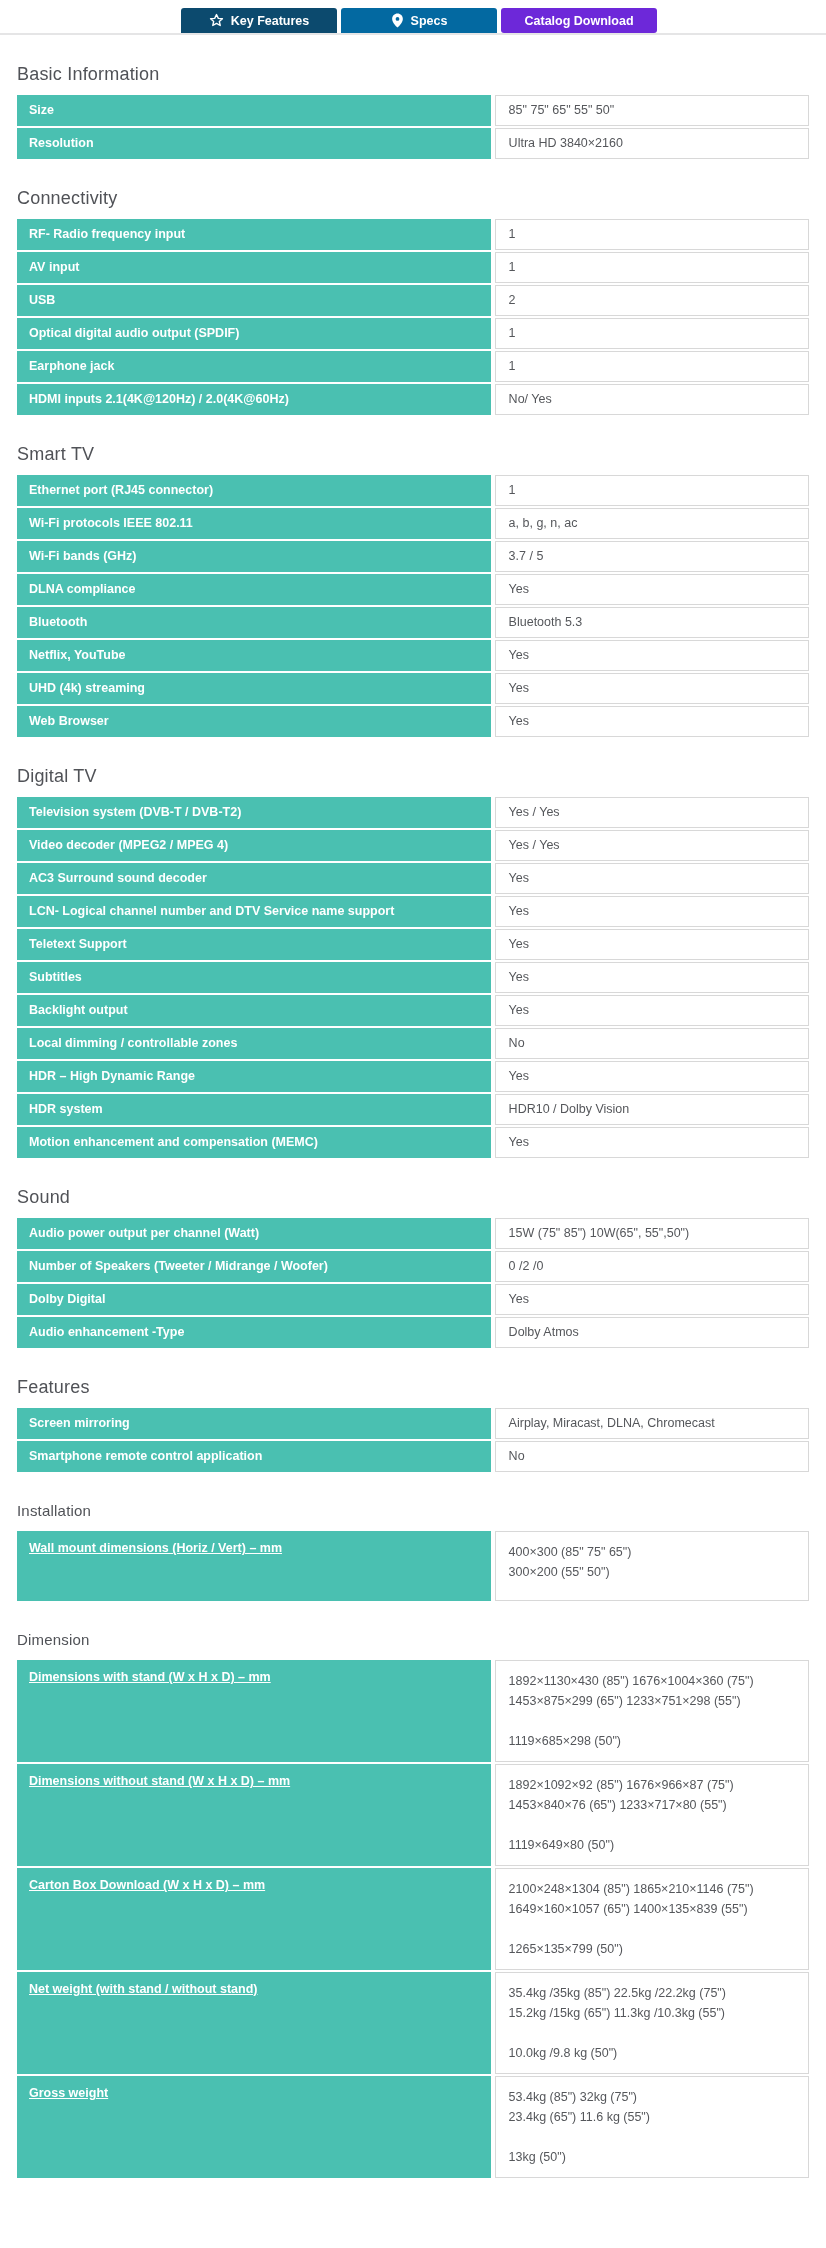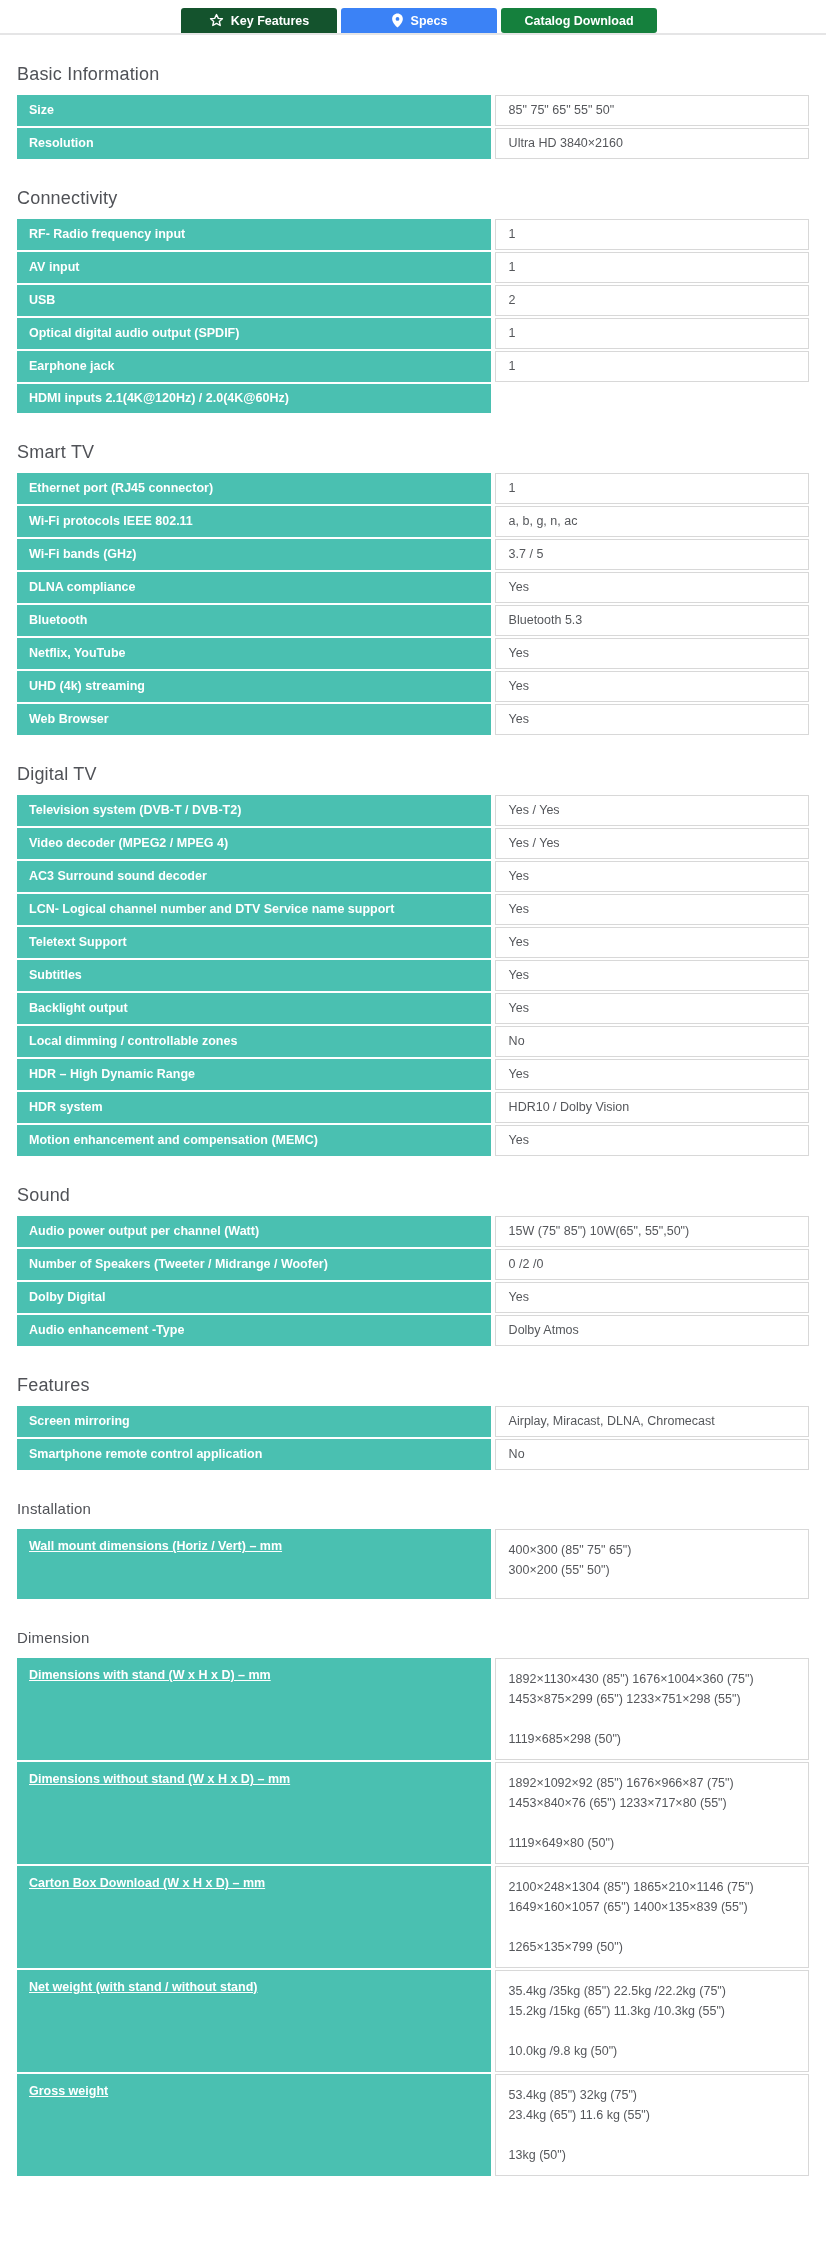--- a/index.html
+++ b/index.html
@@ -25,23 +25,23 @@
     align-items:center;
     justify-content:center;
     gap:7px;
     color:#ffffff;
     font-weight:bold;
     font-size:12.5px;
     border-radius:3px 3px 0 0;
     cursor:pointer;
     user-select:none;
   }
-  .tab-gray { background:#14532d;margin-left:12px; }
-  .tab-teal { background:#3b82f6; }
-  .tab-red  { background:#15803d; border-radius:3px; }
+  .tab-gray { background:#0c4a6e;margin-left:12px; }
+  .tab-teal { background:#0369a1; }
+  .tab-red  { background:#6d28d9; border-radius:3px; }
   .tab svg { display:block; }
 
   
   .content { padding:0 17px 22px 17px; }
   .sec-title {
     font-size:18px;
     line-height:22px;
     color:#505257;
     letter-spacing:0.2px;
     margin:28px 0 10px 0;
@@ -150,20 +150,21 @@
         <div class="row">
           <div class="cell-label">Optical digital audio output (SPDIF)</div>
           <div class="cell-value">1</div>
         </div>
         <div class="row">
           <div class="cell-label">Earphone jack</div>
           <div class="cell-value">1</div>
         </div>
         <div class="row">
           <div class="cell-label">HDMI inputs 2.1(4K@120Hz) / 2.0(4K@60Hz)</div>
+          <div class="cell-value">No/ Yes</div>
         </div>
       </div>
     </section>
     <section class="section">
       <div class="sec-title">Smart TV</div>
       <div class="tbl">
         <div class="row">
           <div class="cell-label">Ethernet port (RJ45 connector)</div>
           <div class="cell-value">1</div>
         </div>

